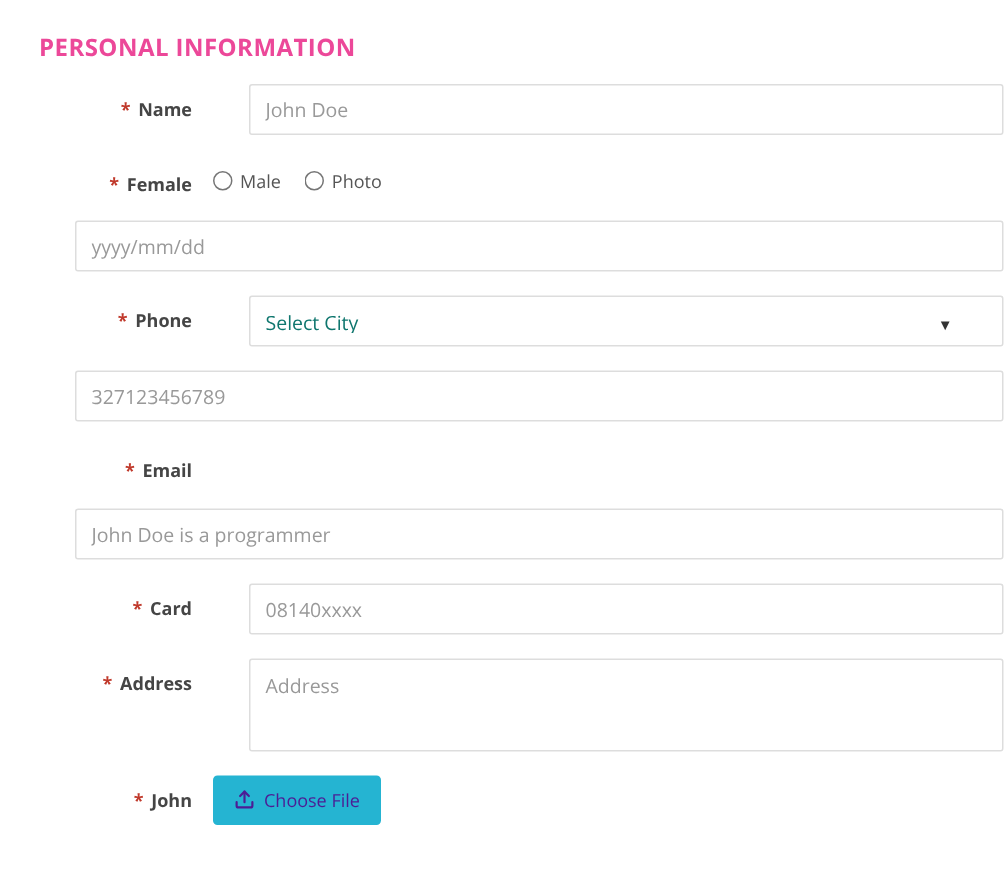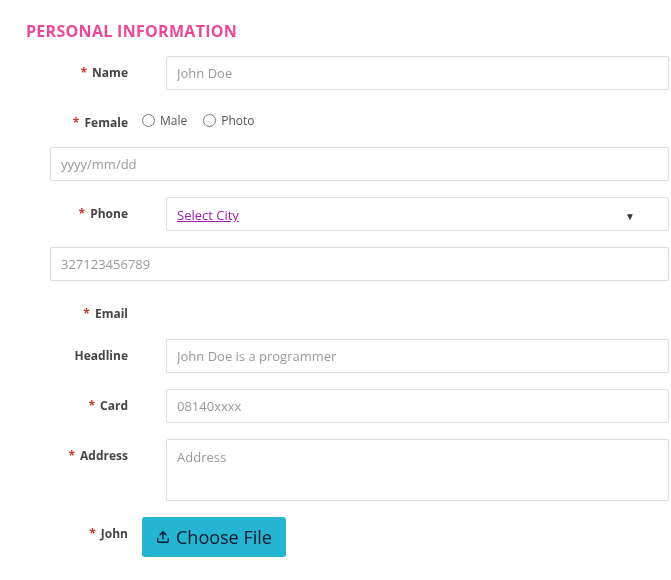--- a/index.html
+++ b/index.html
@@ -68,23 +68,22 @@
       position: relative;
       width: 100%;
     }
     .select {
       height: 34px;
       padding-right: 28px;
       appearance: none;
       -webkit-appearance: none;
       -moz-appearance: none;
       background: #fff;
-      color: #a21caf;
+      color: #0f766e;
       font-weight: 400;
-      text-decoration: underline;
     }
     .select-caret {
       position: absolute;
       right: 10px;
       top: 12px;
       font-size: 10px;
       color: #333;
       pointer-events: none;
     }
     .textarea {
@@ -105,25 +104,25 @@
       margin-right: 16px;
       cursor: pointer;
     }
     .radio-group input[type="radio"] {
       margin-right: 5px;
     }
     .btn-choose {
       display: inline-flex;
       align-items: center;
       background: #25b4d2;
-      color: #0f172a;
+      color: #4c1d95;
       border: none;
       border-radius: 3px;
       padding: 8px 14px;
-      font-size: 18px;
+      font-size: 12px;
       font-weight: 500;
       cursor: pointer;
       font-family: inherit;
       text-align: right;
     }
     .btn-choose svg {
       width: 14px;
       height: 14px;
       margin-right: 6px;
     }
@@ -190,23 +189,20 @@
 </div>
 
 <div class="form-row">
   <div class="form-label">
     <span class="req">*</span>
     <span>Email</span>
   </div>
 </div>
 
 <div class="form-row">
-  <div class="form-label">
-    <span>Headline</span>
-  </div>
   <div class="form-control-wrap">
     <input type="text" class="text-input" placeholder="John Doe is a programmer" style="">
   </div>
 </div>
 
 <div class="form-row">
   <div class="form-label">
     <span class="req">*</span>
     <span>Card</span>
   </div>

